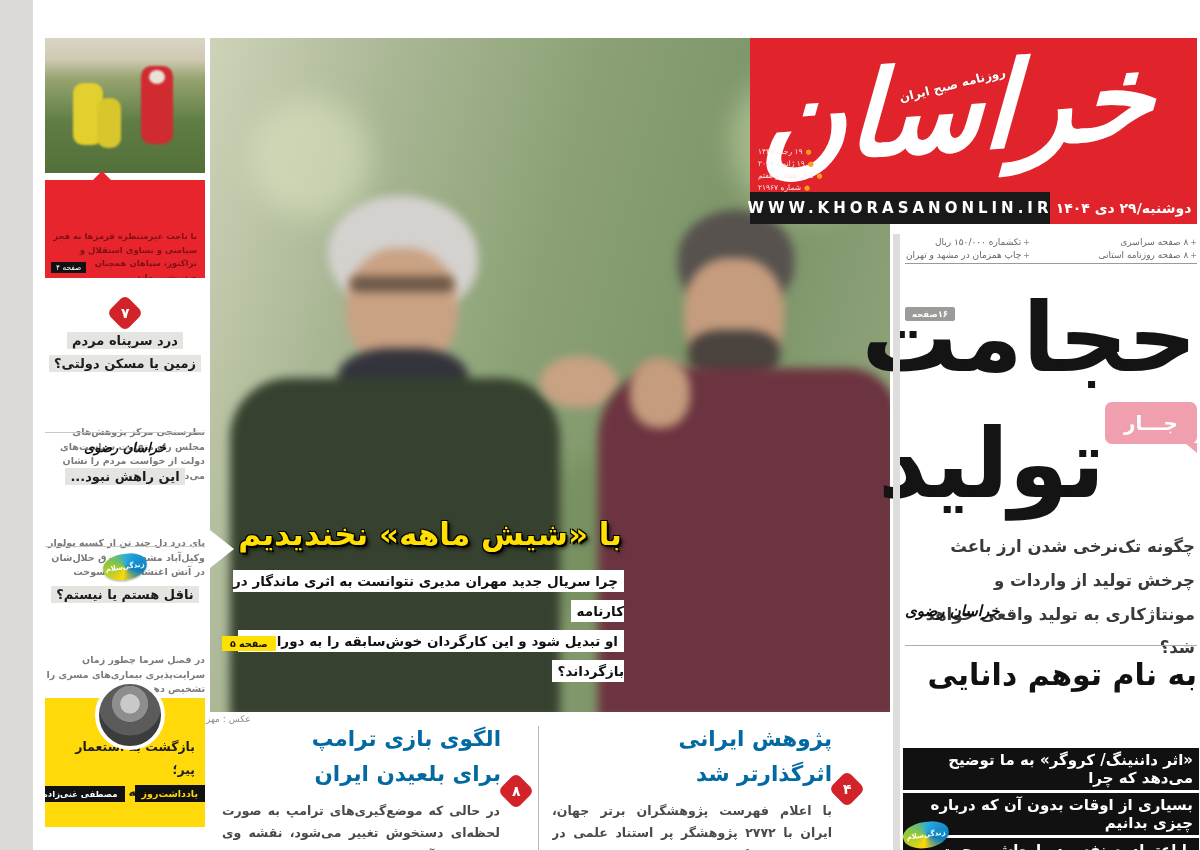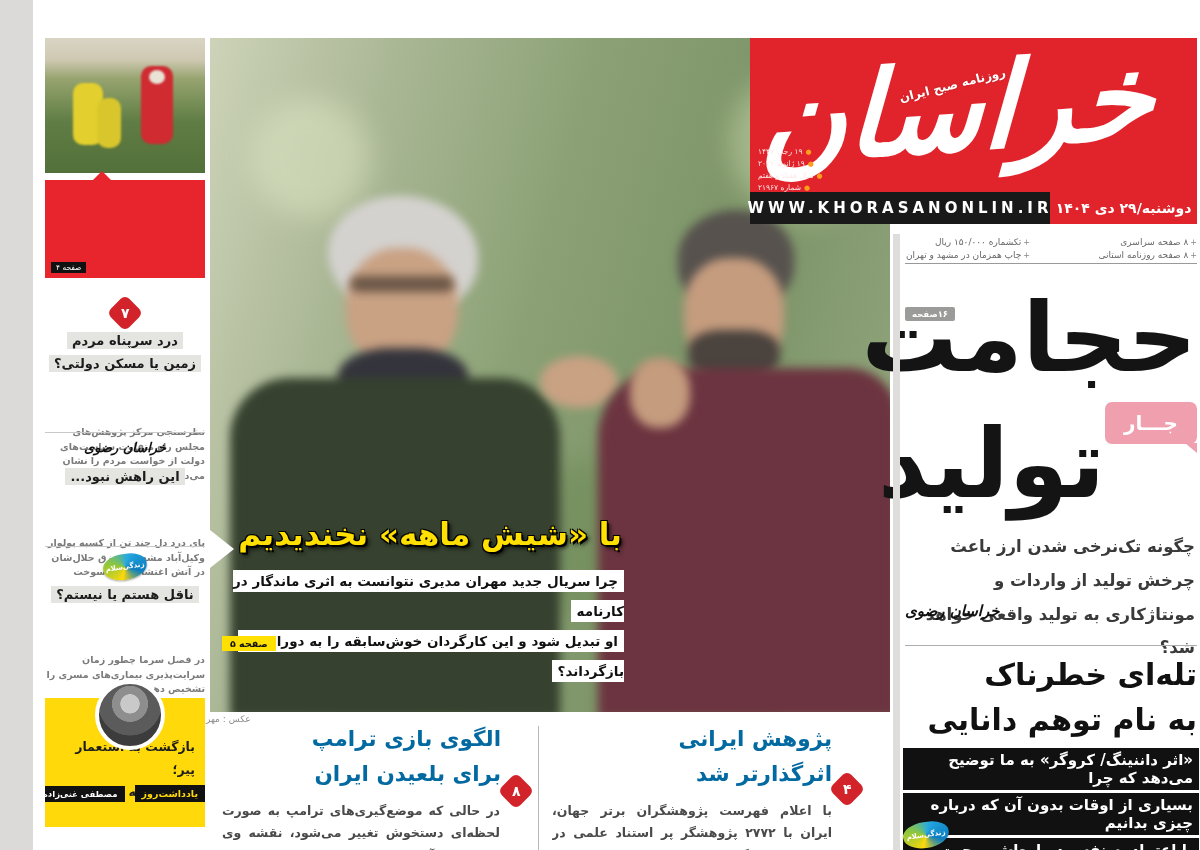--- a/index.html
+++ b/index.html
@@ -184,21 +184,20 @@
 <div class="abs" id="pages-badge">۱۶صفحه</div>
 
 <div class="abs" id="lead-h1a">حجامت</div>
 <div class="abs" id="lead-h1b">تولید</div>
 <div class="abs" id="lead-tag">جـــار</div>
 <div class="abs" id="lead-sub">چگونه تک‌نرخی شدن ارز باعث چرخش تولید از واردات و مونتاژکاری به تولید واقعی خواهد شد؟</div>
 <div class="abs calli-brand" id="lead-brand">خراسان رضوی</div>
 <div class="abs" id="col-hr"></div>
 
 <div class="abs" id="sec-h">
-  <div>تله‌ای خطرناک</div>
   <div>به نام توهم دانایی</div>
 </div>
 <div class="abs" id="sec-sum">
   <span>«اثر داننینگ/ کروگر» به ما توضیح می‌دهد که چرا</span>
   <span>بسیاری از اوقات بدون آن که درباره چیزی بدانیم</span>
   <span>با اعتماد به نفس درباره‌اش صحبت می‌کنیم</span>
 </div>
 <div class="abs blob" id="sec-brand-blob">زندگی‌سلام</div>
 
 <div class="abs" id="v-div"></div>
@@ -224,20 +223,21 @@
 <div class="abs bbody" id="art2-body">در حالی که موضع‌گیری‌های ترامپ به صورت لحظه‌ای دستخوش تغییر می‌شود، نقشه وی برای غرب آسیا و ایران را بررسی کردیم</div>
 
 <div class="abs" id="s-photo">
   <div style="left:28px;top:45px;width:30px;height:62px;background:#e3cf2e;border-radius:10px;"></div>
   <div style="left:52px;top:60px;width:24px;height:50px;background:#d8c62c;border-radius:10px;"></div>
   <div style="left:96px;top:28px;width:32px;height:78px;background:#cf2b31;border-radius:10px;"></div>
   <div style="left:104px;top:32px;width:16px;height:14px;background:#e9e3d6;border-radius:50%;"></div>
 </div>
 <div class="abs" id="sports-notch"></div>
 <div class="abs" id="sports-box">
+  <div id="sports-sum">با باخت غیرمنتظره قرمزها به فجر سپاسی و تساوی استقلال و تراکتور، سپاهان همچنان صدرنشین ماند</div>
   <div id="sports-badge">صفحه ۴</div>
 </div>
 
 <div class="abs diamond" id="dia7">
   <span>۷</span>
 </div>
 <div class="abs side-hl" id="housing-h">
   <span>درد سرپناه مردم</span><br>
   <span>زمین یا مسکن دولتی؟</span>
 </div>

